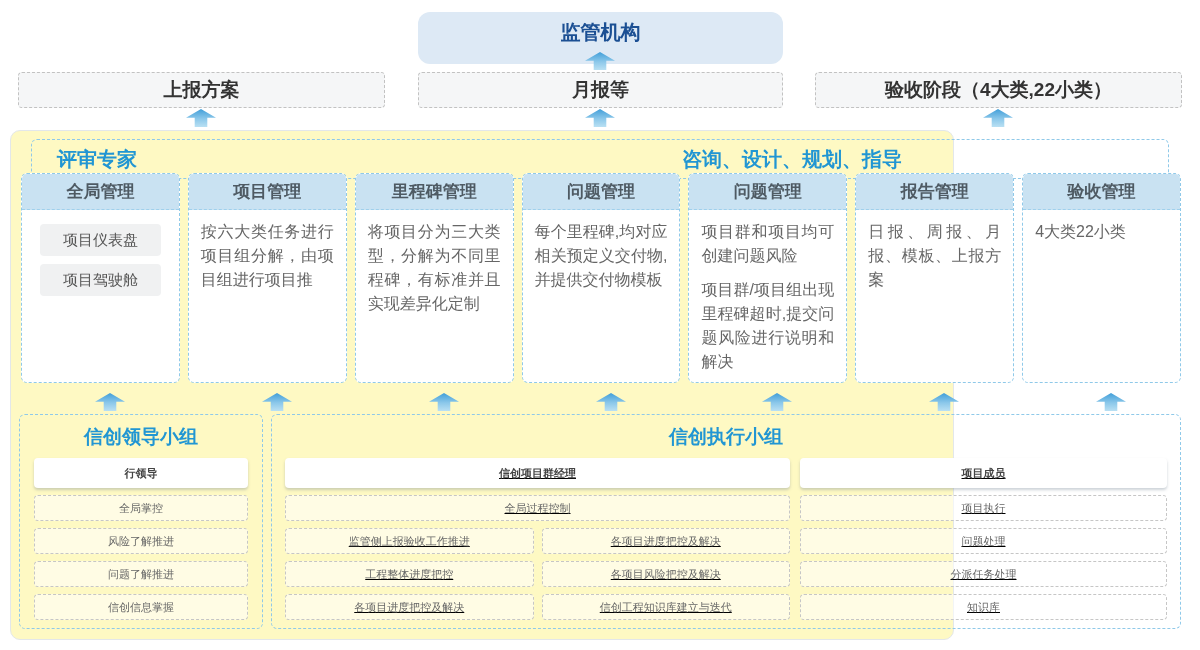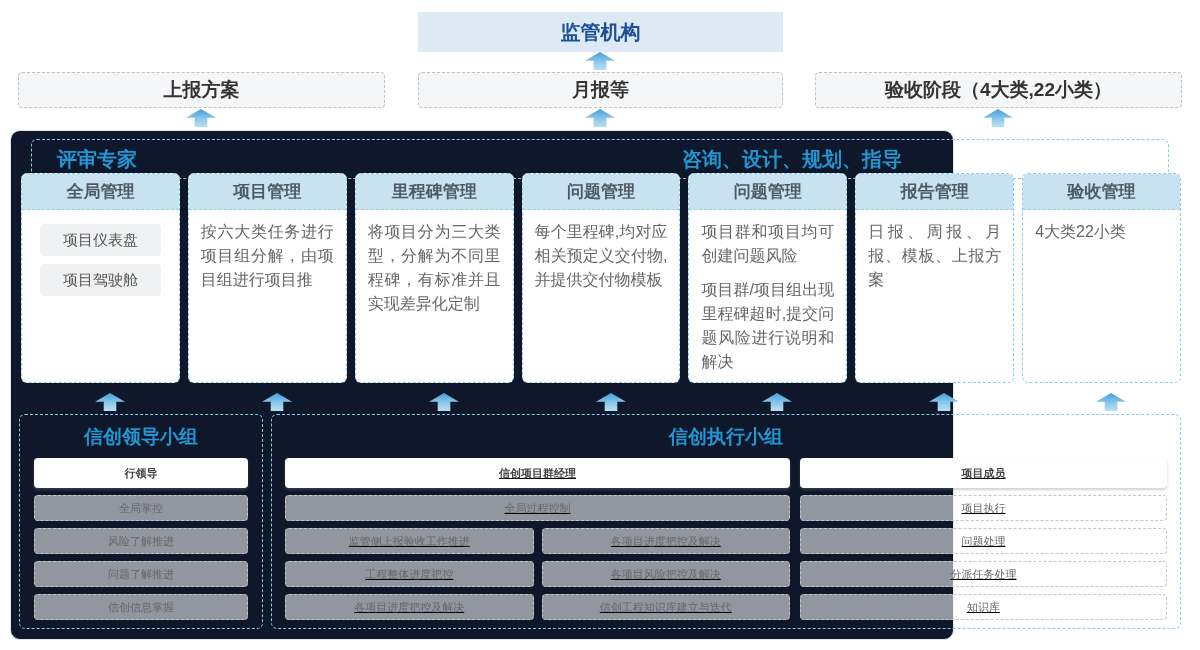--- a/index.html
+++ b/index.html
@@ -1,33 +1,33 @@
 <!DOCTYPE html>
 <html><head>
 <meta charset="utf-8">
 <style>
   * { margin:0; padding:0; box-sizing:border-box; }
   html,body { width:1200px; height:650px; background:#ffffff; font-family:"Liberation Sans","DejaVu Sans",sans-serif; }
   .page { position:relative; width:1200px; height:650px; background:#fff; overflow:hidden; }
 
   
-  .regulator { position:absolute; left:418px; top:12px; width:365px; height:40px; background:#dde9f5; border-radius:0; text-align:center; line-height:40px; font-size:20px; font-weight:bold; color:#1b4f93; }
+  .regulator { position:absolute; left:418px; top:12px; width:365px; height:52px; background:#dde9f5; border-radius:12px; text-align:center; line-height:40px; font-size:20px; font-weight:bold; color:#1b4f93; }
 
   
   .report-box { position:absolute; top:72px; height:36px; background:#f5f6f7; border:1px dashed #c2c2c2; border-radius:4px; text-align:center; line-height:34px; font-size:19px; font-weight:bold; color:#333; }
   .rb1 { left:18px; width:367px; }
   .rb2 { left:418px; width:365px; }
   .rb3 { left:815px; width:367px; }
 
   
   .arrow-up { position:absolute; width:30px; height:18px; background:linear-gradient(180deg,#429fd9 0%,#8cc8ea 55%,#b9e0f3 100%);
     clip-path:polygon(50% 0,100% 48%,71% 48%,71% 100%,29% 100%,29% 48%,0 48%); }
 
   
-  .container { position:absolute; left:10px; top:130px; width:944px; height:510px; background:#0f172a; border:1px solid #e3e7ea; border-radius:10px; }
+  .container { position:absolute; left:10px; top:130px; width:944px; height:510px; background:#fef9c3; border:1px solid #e3e7ea; border-radius:10px; }
 
   .header-band { position:absolute; left:20px; top:8px; width:1138px; height:40px; border:1px dashed #8fc9e9; border-radius:6px; }
   .experts { position:absolute; left:25px; top:0; line-height:38px; font-size:20px; font-weight:bold; color:#2196d3; }
   .guidance { position:absolute; left:650px; top:0; line-height:38px; font-size:20px; font-weight:bold; color:#2196d3; }
 
   
   .modules { position:absolute; left:10px; top:42px; width:1160px; height:210px; display:flex; gap:8px; }
   .module { flex:1; background:#fff; border:1px dashed #8fc9e9; border-radius:6px; overflow:hidden; display:flex; flex-direction:column; }
   .module-head { height:36px; background:#c9e2f2; border-bottom:1px dashed #9fd0ec; text-align:center; line-height:35px; font-size:17px; font-weight:bold; color:#4e5a63; }
   .module-body { padding:10px 12px; font-size:16px; color:#666; line-height:1.5; text-align:justify; }

